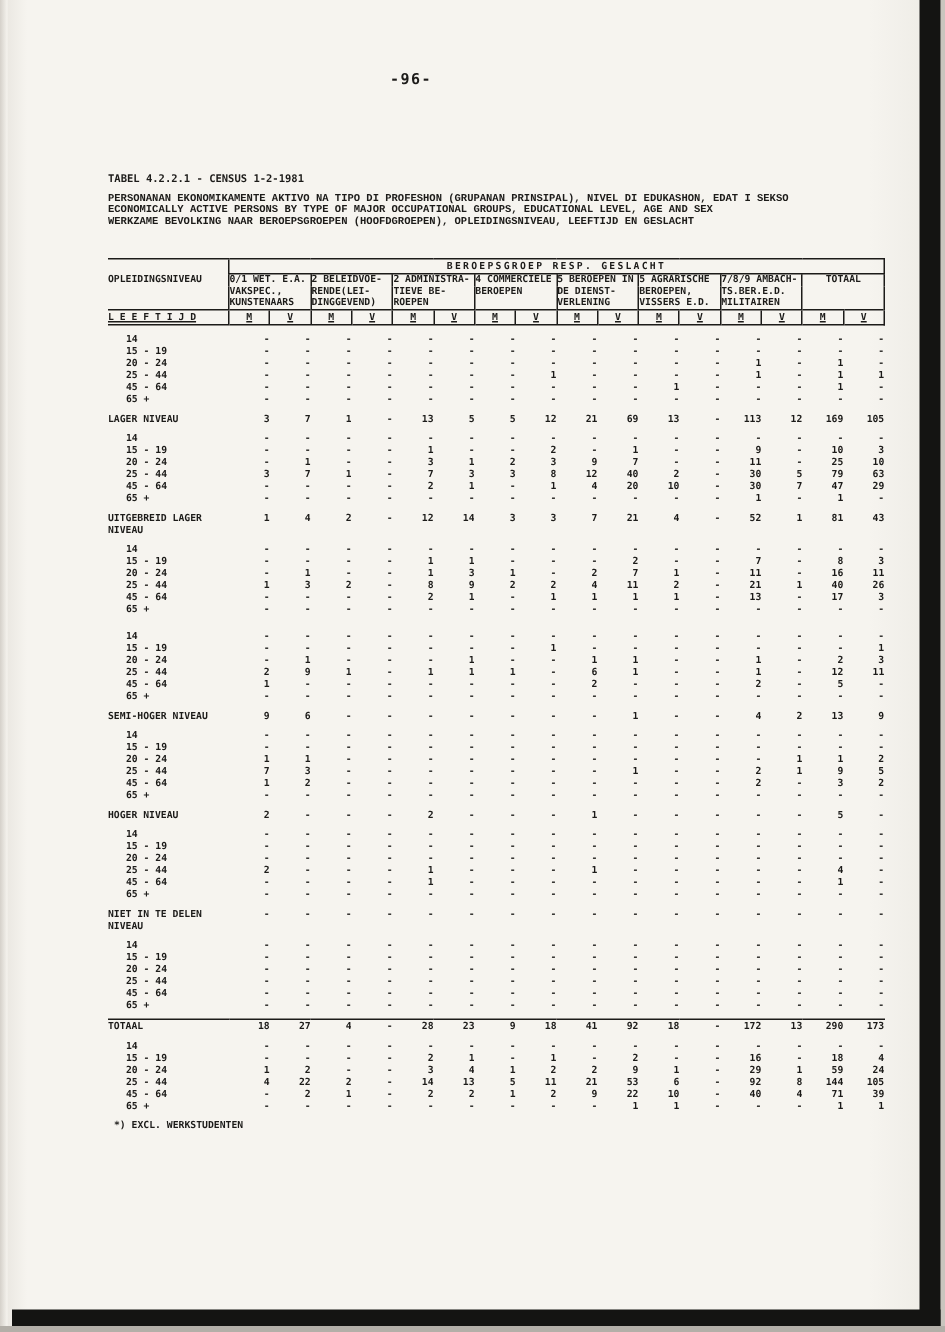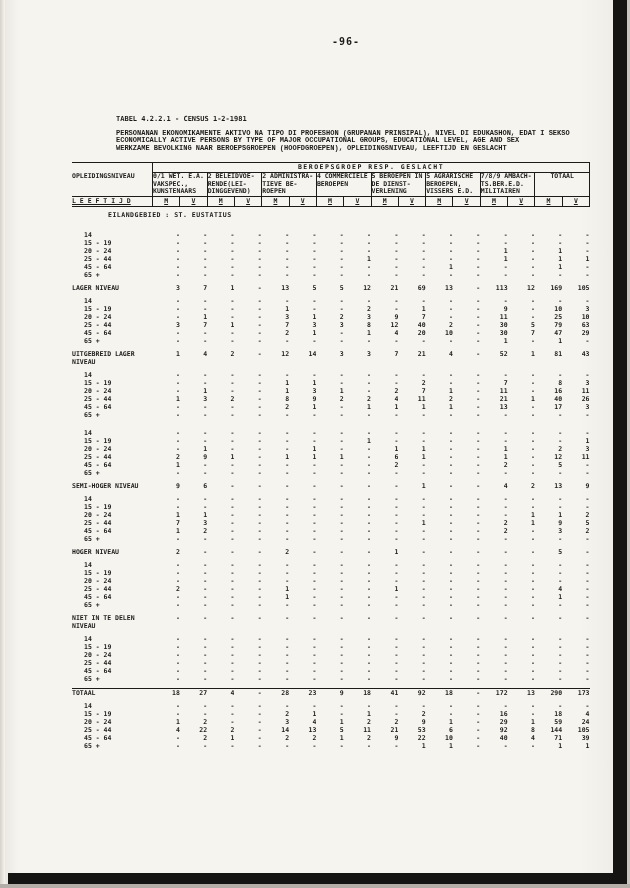--- a/index.html
+++ b/index.html
@@ -9,31 +9,31 @@
     font-family:"DejaVu Sans Mono",monospace;
   }
   .edge-left{position:absolute;left:0;top:0;width:5px;height:100%;
     background:linear-gradient(90deg,#d5d1ca,#f6f4ef);}
   .edge-right{position:absolute;top:0;right:3px;width:14px;height:100%;background:#141412;}
   .edge-right-outer{position:absolute;top:0;right:0;width:3px;height:100%;background:#c9c5be;}
   .edge-bottom{position:absolute;left:8px;right:3px;bottom:4px;height:11px;background:#141412;}
   .edge-bottom-outer{position:absolute;left:0;right:0;bottom:0;height:4px;background:#b3afa8;}
 
   .page-number{
-    position:absolute;top:36px;left:260px;width:100px;text-align:right;
+    position:absolute;top:48px;left:260px;width:100px;text-align:left;
     font:bold 10px "DejaVu Sans Mono",monospace;color:#1c1b19;letter-spacing:1px;
   }
 
   .sheet{position:absolute;left:72px;top:116px;width:518px;color:#1c1b19;}
-  .titles{font:bold 7px "DejaVu Sans Mono",monospace;line-height:7.5px;white-space:nowrap;margin-left:44px;}
+  .titles{font:bold 7px "DejaVu Sans Mono",monospace;line-height:7.5px;white-space:nowrap;}
   .titles .ref{margin-bottom:6px;}
   .titles .cap{margin:0;font-family:Liberation Mono, monospace;}
 
   table.grid{
-    border-collapse:collapse;table-layout:fixed;width:518px;margin-top:10px;
+    border-collapse:collapse;table-layout:fixed;width:518px;margin-top:20px;
     font:bold 6.5px "DejaVu Sans Mono",monospace;color:#1c1b19;
   }
   table.grid td{vertical-align:top;padding:0;overflow:hidden;}
   .lbl{width:80px;padding-left:1px;line-height:7.5px;white-space:normal;}
 
   tr.band-row td{border-top:1.2px solid #1c1b19;}
   td.band{border-left:1px solid #1c1b19;border-right:1px solid #1c1b19;border-bottom:1px solid #1c1b19;
     text-align:center;line-height:9px;letter-spacing:1.5px;}
   tr.grp-row td.grp{border-left:1px solid #1c1b19;line-height:7.5px;white-space:nowrap;}
   tr.grp-row td.grp.last{border-right:1px solid #1c1b19;}
@@ -123,23 +123,20 @@
           <td class="sex">V</td>
           <td class="sex">M</td>
           <td class="sex">V</td>
           <td class="sex">M</td>
           <td class="sex">V</td>
           <td class="sex">M</td>
           <td class="sex last">V</td>
         </tr>
       </thead>
     <tbody>
-        <tr class="region-row">
-          <td colspan="17">EILANDGEBIED : ST. EUSTATIUS</td>
-        </tr>
         <tr class="spacer">
           <td colspan="17"></td>
         </tr>
         <tr class="age">
           <td class="lbl">14</td>
           <td class="val">-</td>
           <td class="val">-</td>
           <td class="val">-</td>
           <td class="val">-</td>
           <td class="val">-</td>
@@ -1200,13 +1197,14 @@
           <td class="val">1</td>
           <td class="val">-</td>
           <td class="val">-</td>
           <td class="val">-</td>
           <td class="val">1</td>
           <td class="val">1</td>
         </tr>
       </tbody>
   </table>
 
+  <div class="footnote">*) EXCL. WERKSTUDENTEN</div>
 </div>
 
 </body></html>

